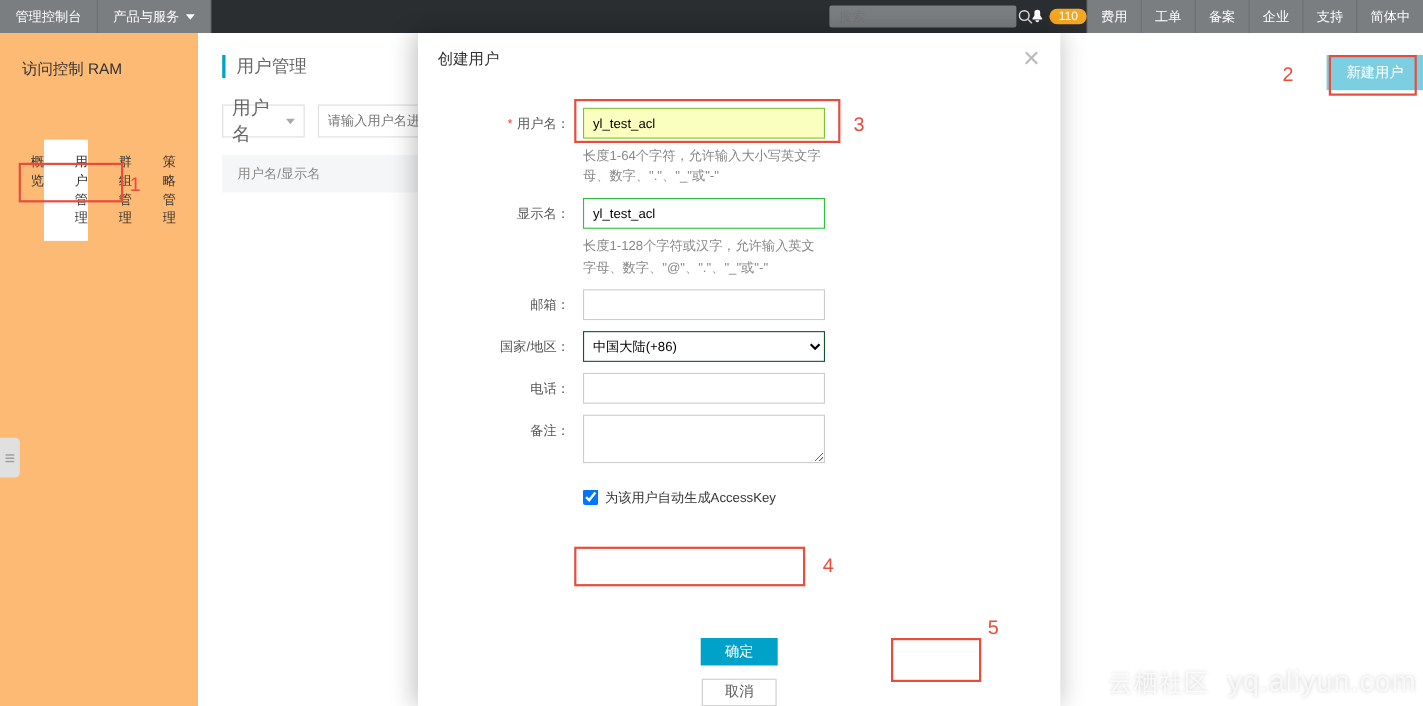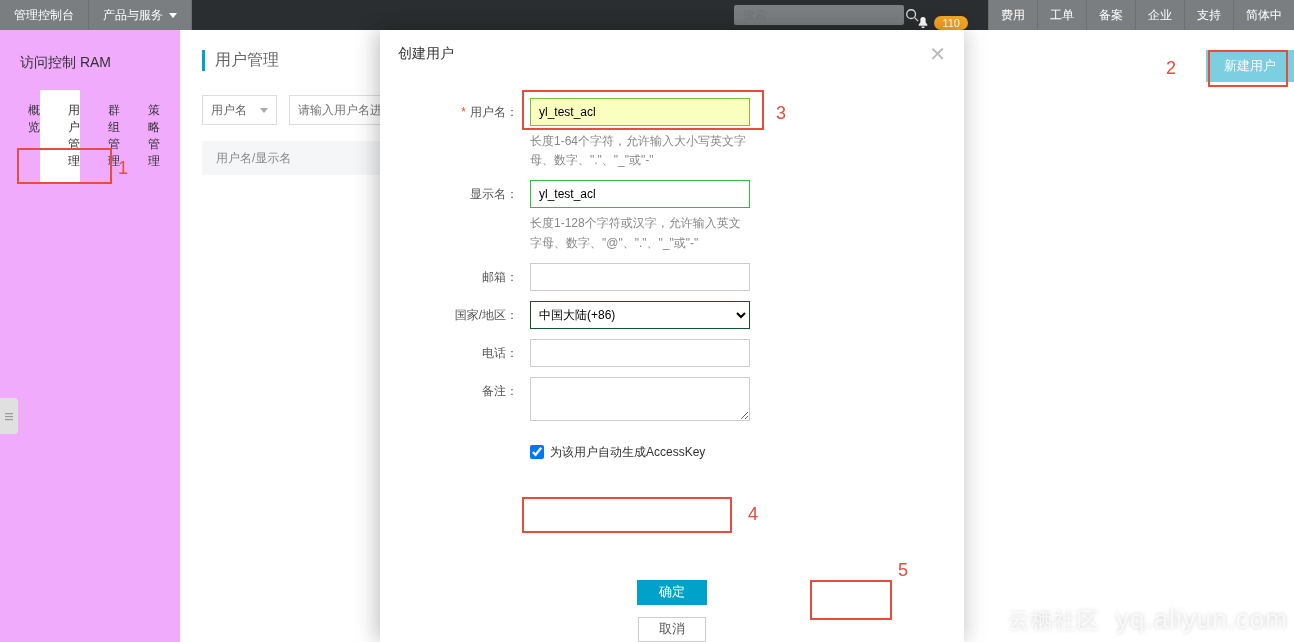--- a/index.html
+++ b/index.html
@@ -9,39 +9,39 @@
 
 .topbar { height: 30px; background: #2b2e30; display: flex; align-items: stretch; color: #fff; font-size: 12px; }
 .topbar .nav-left { display: flex; align-items: stretch; }
 .topbar .nav-item { background: #7b7e80; display: flex; align-items: center; padding: 0 14px; border-right: 1px solid #6d7072; cursor: pointer; }
 .topbar .nav-item.products { display: flex; align-items: center; gap: 6px; }
 .topbar .caret-down { width: 0; height: 0; border-left: 4px solid transparent; border-right: 4px solid transparent; border-top: 5px solid #fff; display: inline-block; }
 .topbar .spacer { flex: 1; }
 .topbar .search-wrap { display: flex; align-items: center; background: #7b7e80; width: 170px; height: 20px; align-self: center; border-radius: 2px; }
 .topbar .search-wrap input { flex: 1; background: transparent; border: none; outline: none; color: #eee; font-size: 12px; padding: 0 8px; }
 .topbar .search-wrap .search-btn { width: 24px; display: flex; align-items: center; justify-content: center; color: #ddd; cursor: pointer; }
-.topbar .bell-wrap { display: flex; align-items: flex-end; padding: 0 20px 0 12px; cursor: pointer; }
+.topbar .bell-wrap { display: flex; align-items: center; padding: 0 0 0 12px; cursor: pointer; }
 .topbar .bell-icon { color: #fff; margin-right: 4px; }
 .topbar .badge { background: #f5a623; color: #fff; border-radius: 10px; padding: 1px 8px; font-size: 11px; }
 .topbar .nav-right { display: flex; align-items: stretch; background: #7b7e80; }
 .topbar .nav-right .ritem { display: flex; align-items: center; padding: 0 12px; border-left: 1px solid #6d7072; cursor: pointer; color: #fff; white-space: nowrap; }
 
 
 .layout { display: flex; height: calc(100% - 30px); }
-.sidebar { width: 180px; background: #f0abfc; display: flex; flex-direction: column; }
+.sidebar { width: 180px; background: #fdba74; display: flex; flex-direction: column; gap: 37px; }
 .sidebar .side-title { padding: 24px 20px 18px 20px; font-size: 14px; color: #333; }
 .sidebar .side-list { display: flex; flex-direction: row; }
 .sidebar .side-item { padding: 12px 0 12px 28px; font-size: 12px; color: #333; cursor: pointer; }
 .sidebar .side-item.active { background: #fff; }
 
 
 .main { flex: 1; padding: 20px 22px; background: #fff; position: relative; }
 .main .page-title { font-size: 16px; color: #666; border-left: 3px solid #00a2ca; padding-left: 10px; margin-bottom: 24px; }
 .main .filter-row { display: flex; gap: 12px; margin-bottom: 16px; }
-.main .filter-select { width: 75px; height: 30px; border: 1px solid #ddd; display: flex; align-items: center; justify-content: space-between; padding: 0 8px; color: #666; font-size: 12px; background: #fff; cursor: pointer; }
+.main .filter-select { width: 75px; height: 30px; border: 1px solid #ddd; display: flex; align-items: center; justify-content: space-between; padding: 0 8px; color: #666; font-size: 17px; background: #fff; cursor: pointer; }
 .main .filter-input { flex: 0 0 220px; max-width: 100px; height: 30px; border: 1px solid #ddd; padding: 0 8px; font-size: 12px; color: #666; outline: none; }
 .main .table-head { background: #f5f6f7; height: 34px; display: flex; align-items: center; padding: 0 14px; color: #888; font-size: 12px; width: 180px;}
 .main .new-user-btn { position: absolute; top: 20px; right: 0; background: #7bcfe0; color: #fff; border: none; height: 32px; padding: 0 18px; font-size: 13px; cursor: pointer; }
 
 
 .edge-tag { position: absolute; left: 0; top: 398px; width: 18px; height: 36px; background: #e0e0e0; border-radius: 0 4px 4px 0; display:flex; align-items:center; justify-content:center; color:#888; font-size:14px;}
 
 
 .modal { position: absolute; left: 380px; top: 30px; width: 584px; height: 612px; background: #fff; box-shadow: -6px 0 20px rgba(0,0,0,0.18), 6px 0 20px rgba(0,0,0,0.1); display: flex; flex-direction: column; }
 .modal .modal-head { display: flex; align-items: center; justify-content: space-between; padding: 14px 18px; }

